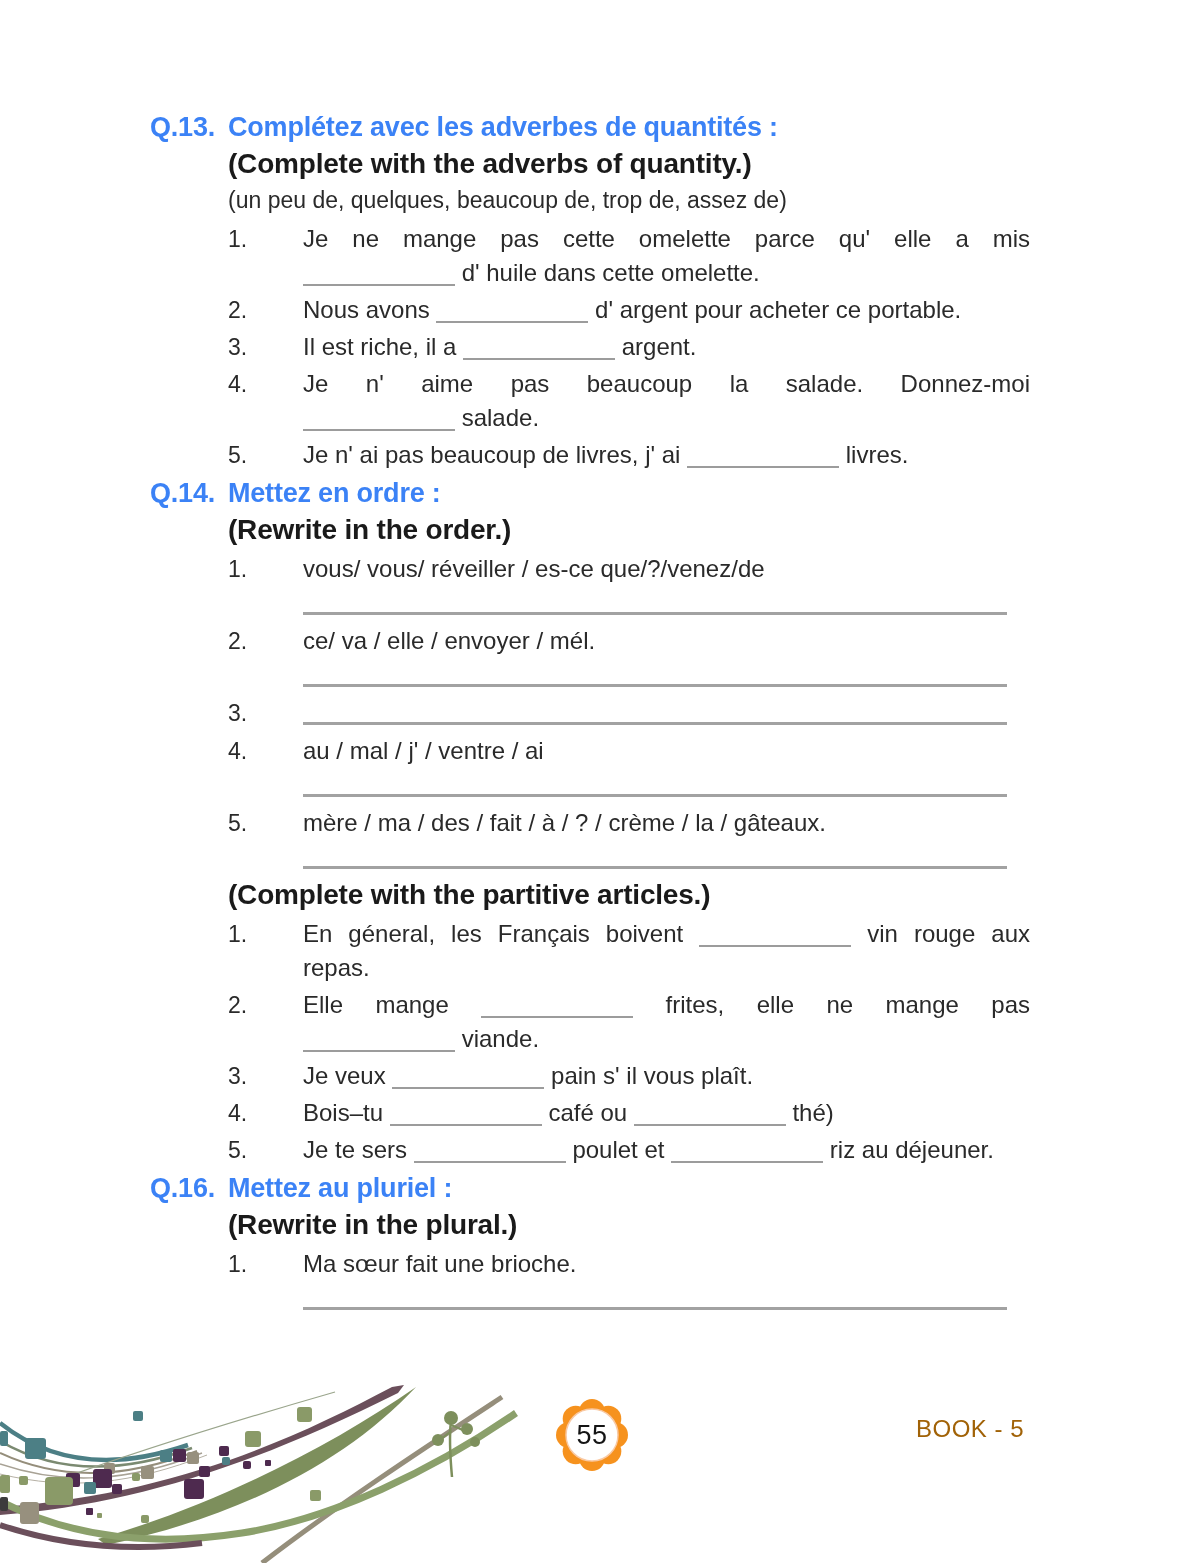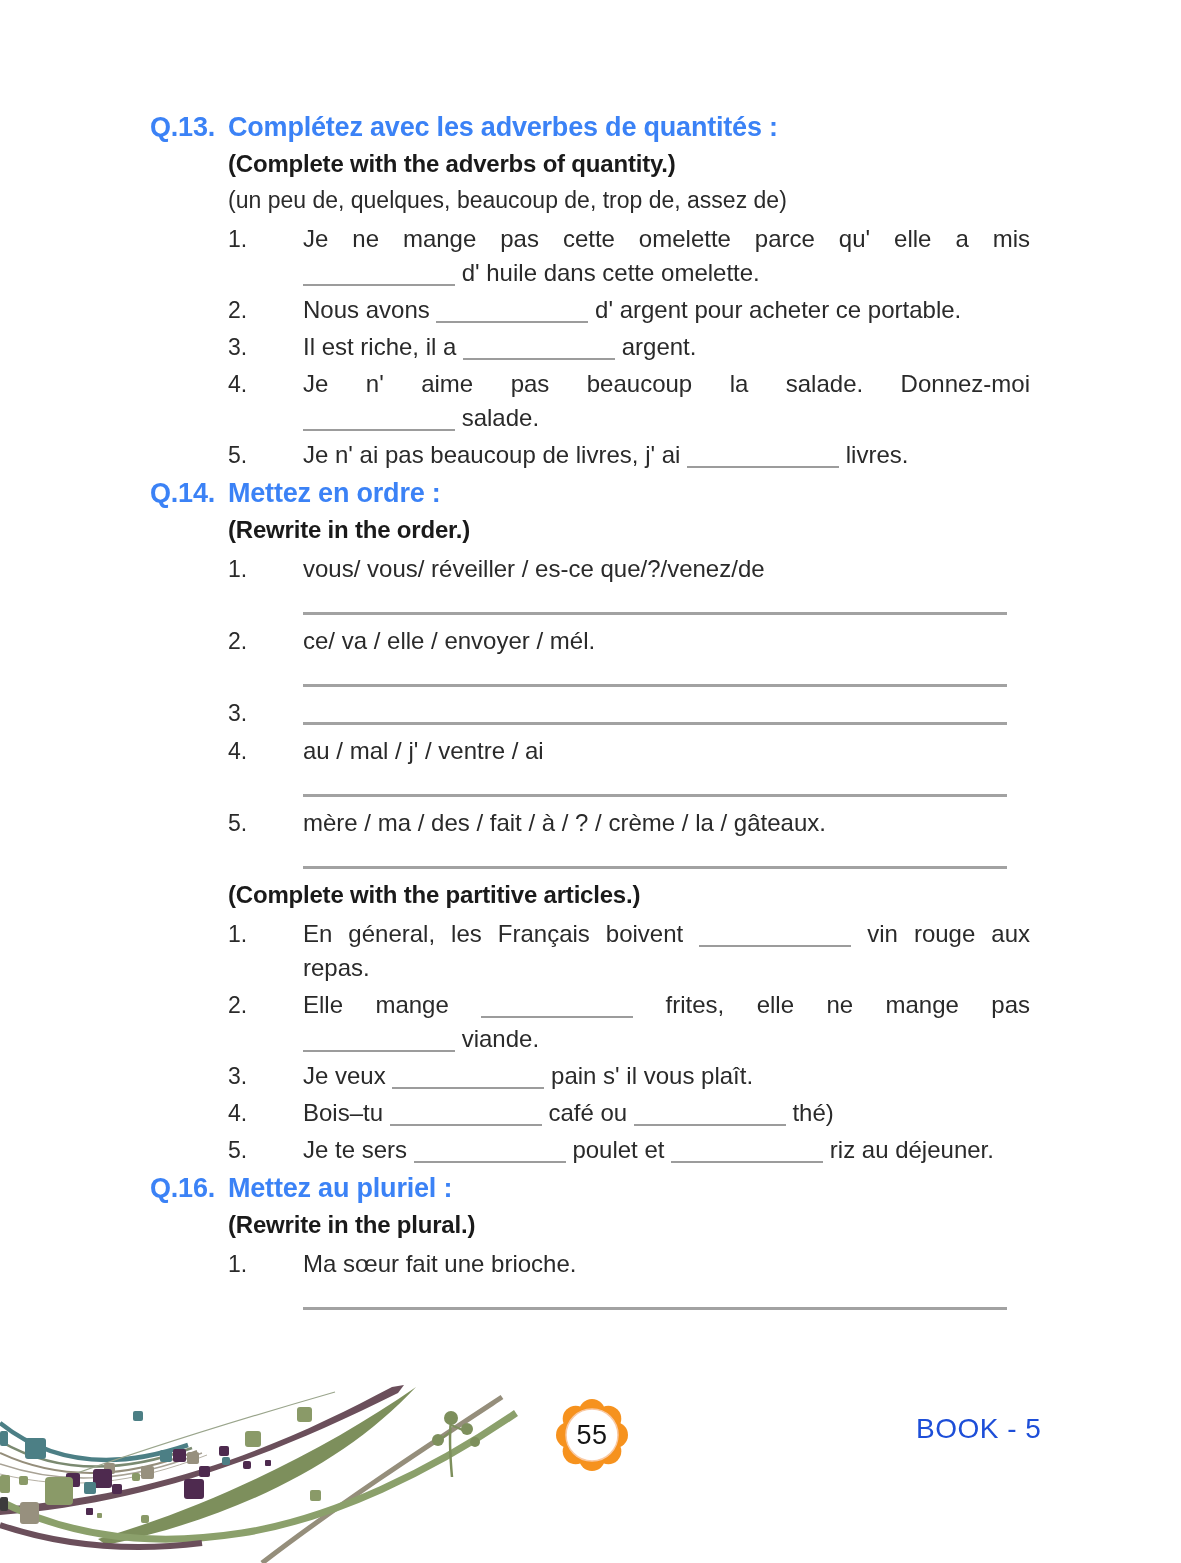--- a/index.html
+++ b/index.html
@@ -7,34 +7,34 @@
   .page{
     position:relative;width:1181px;height:1563px;background:#ffffff;
     font-family:"Liberation Sans",sans-serif;color:#2a2a2a;overflow:hidden;
   }
   .content{position:absolute;top:112px;left:150px;width:890px;}
   .q-block{margin-bottom:6px;}
   .q-heading{display:flex;font-weight:bold;font-size:27px;line-height:30px;color:#3b82f6;margin-bottom:8px;letter-spacing:-0.2px;}
   .q-num{width:78px;flex:none;}
   .q-title{flex:1;}
   .q-body{margin-left:78px;width:802px;}
-  .q-subtitle{font-weight:bold;font-size:24px;line-height:28px;color:#1a1a1a;margin-bottom:8px;letter-spacing:-0.2px;}
+  .q-subtitle{font-weight:bold;font-size:28px;line-height:28px;color:#1a1a1a;margin-bottom:8px;letter-spacing:-0.2px;}
   .word-bank{font-size:23px;line-height:28px;margin-bottom:8px;}
   .item{display:flex;margin-bottom:3px;}
   .item-num{width:75px;flex:none;font-size:23px;line-height:34px;}
   .item-body{width:727px;}
   .line{font-size:24px;line-height:34px;}
   .line.stretch{text-align:justify;text-align-last:justify;}
   .blank{display:inline-block;width:152px;height:20px;border-bottom:2px solid #9c9c9c;vertical-align:-5px;}
   .answer-line{width:704px;height:0;border-top:3px solid #a2a2a2;margin:26px 0 6px 0;}
   .footer-art{position:absolute;left:0;bottom:0;width:520px;height:178px;}
   .flower{position:absolute;left:556px;top:1399px;width:72px;height:72px;}
   .flower-num{position:absolute;left:0;top:0;width:72px;height:72px;display:flex;align-items:center;justify-content:center;
     font-size:27px;color:#141414;letter-spacing:0.5px;}
-  .book-label{position:absolute;left:916px;top:1416px;font-size:28px;line-height:26px;color:#1d4ed8;letter-spacing:0.5px;}
+  .book-label{position:absolute;left:916px;top:1416px;font-size:24px;line-height:26px;color:#a16207;letter-spacing:0.5px;}
 </style>
 </head>
 <body>
 
 <div class="page">
 
   <div class="content">
       <section class="q-block">
         <div class="q-heading">
           <span class="q-num">Q.13.</span>

